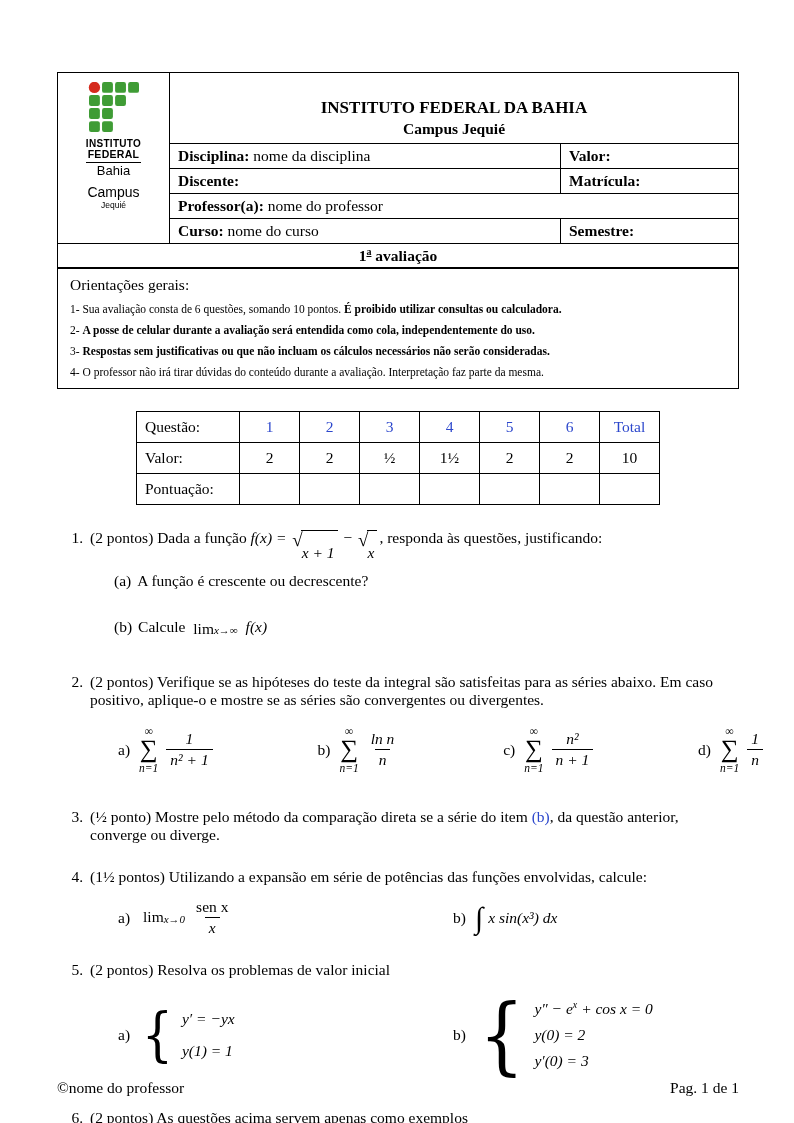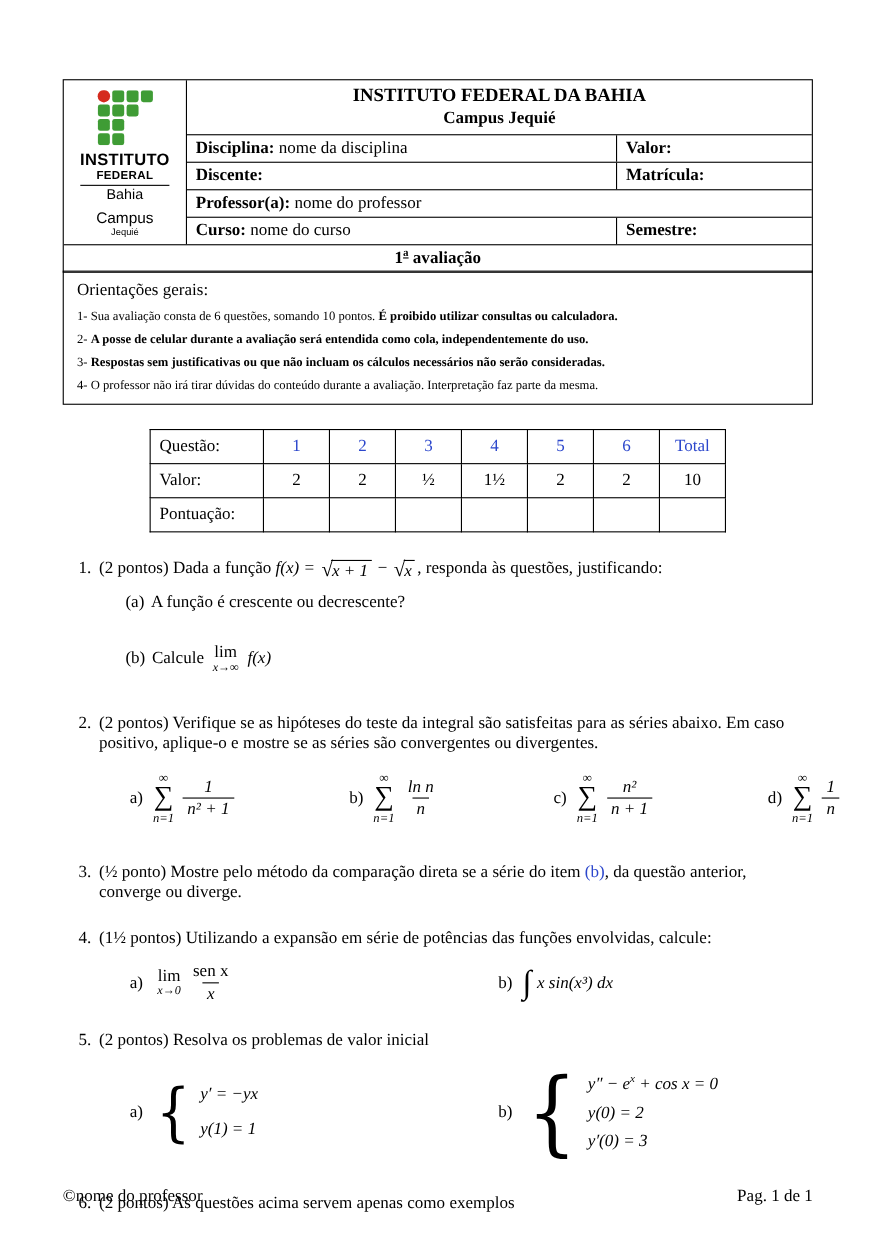--- a/index.html
+++ b/index.html
@@ -32,28 +32,28 @@
   .logo-cell{
     grid-column:1;grid-row:1;
     border-right:1px solid #000;
     display:flex;flex-direction:column;align-items:center;
     padding:9px 4px 4px;
   }
   .logo-name{
     font-family:"Liberation Sans","DejaVu Sans",sans-serif;
     text-align:center;margin-top:6px;line-height:1.12;
   }
-  .logo-name .l1{font-weight:bold;font-size:15px;letter-spacing:.3px;}
+  .logo-name .l1{font-weight:bold;font-size:10px;letter-spacing:.3px;}
   .logo-name .l2{font-weight:bold;font-size:10.5px;letter-spacing:.3px;border-bottom:1px solid #000;padding-bottom:1px;}
   .logo-name .l3{font-size:13px;padding-top:1px;}
   .logo-name .l4{font-size:14px;margin-top:7px;}
   .logo-name .l5{font-size:8.5px;}
   .header-right{grid-column:2;grid-row:1;display:flex;flex-direction:column;}
   .title-row{
-    flex:0 0 auto;text-align:center;padding:4px 6px 5px;
+    flex:0 0 auto;text-align:center;padding:4px 6px 5px;margin-top:21px;
   }
   .inst-title{font-weight:bold;font-size:17px;}
   .campus-title{font-weight:bold;font-size:15.5px;margin-top:2px;}
   .field-row{
     border-top:1px solid #000;
     min-height:24px;
     display:grid;grid-template-columns:1fr;
     align-items:center;
   }
   .field-row.split{grid-template-columns:1fr 178px;}
@@ -100,29 +100,29 @@
   .question{display:flex;align-items:flex-start;}
   .qnum{min-width:26px;text-align:right;padding-right:7px;flex:0 0 auto;}
   .qbody{flex:1;}
   .subq{margin-left:24px;}
   .sub-label{margin-right:6px;}
   .item-label{margin-right:9px;}
 
   
   .sqrt{display:inline-flex;align-items:flex-start;margin:0 2px;vertical-align:-3px;}
   .sqrt-sym{font-size:19px;line-height:1;font-style:normal;}
-  .radicand{border-top:1.3px solid #000;padding:1px 3px 0 1px;margin-left:-2px;font-style:italic;}
+  .radicand{border-top:1.3px solid #000;padding:13px 3px 0 1px;margin-left:-2px;font-style:italic;}
   .frac{display:inline-flex;flex-direction:column;align-items:center;vertical-align:middle;margin:0 3px;line-height:1.15;}
   .frac-num{padding:0 4px 1px;}
   .frac-den{border-top:1.2px solid #000;padding:1px 4px 0;}
   .sum{display:inline-flex;flex-direction:column;align-items:center;line-height:1;vertical-align:middle;margin-right:5px;}
   .sum-top{font-size:12px;font-style:normal;}
   .sum-sigma{font-size:25px;line-height:.95;font-style:normal;}
   .sum-bot{font-size:11.5px;margin-top:2px;}
-  .lim{display:inline-flex;flex-direction:column;align-items:center;vertical-align:middle;line-height:1.05;margin:0 4px;}
+  .lim{display:inline-flex;flex-direction:row;align-items:flex-end;vertical-align:middle;line-height:1.05;margin:0 4px;}
   .lim-sub{font-size:11px;}
   .integral{font-size:30px;vertical-align:middle;line-height:1;margin-right:5px;font-style:normal;}
   .series-row{display:flex;justify-content:space-between;width:648px;margin:16px 0 4px 28px;}
   .series-item{display:flex;align-items:center;}
   .formula-row{display:flex;margin:12px 0 2px 28px;}
   .formula-item{display:flex;align-items:center;}
   .formula-item.first{flex:0 0 335px;}
   .cases-row{display:flex;margin:14px 0 2px 28px;}
   .cases-item{display:flex;align-items:center;}
   .cases-item.first{flex:0 0 335px;}

